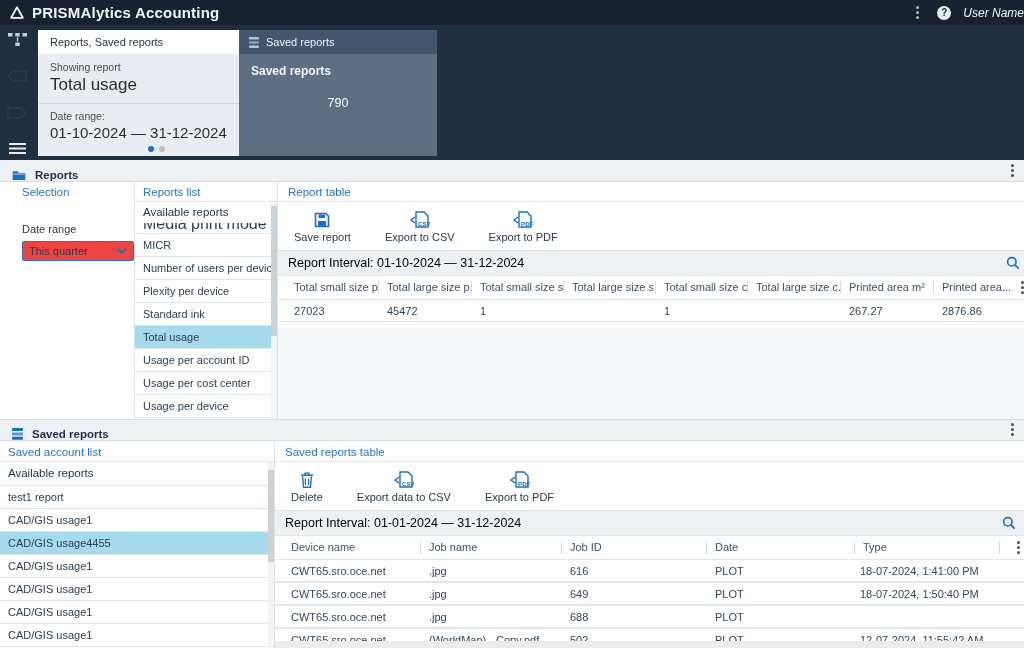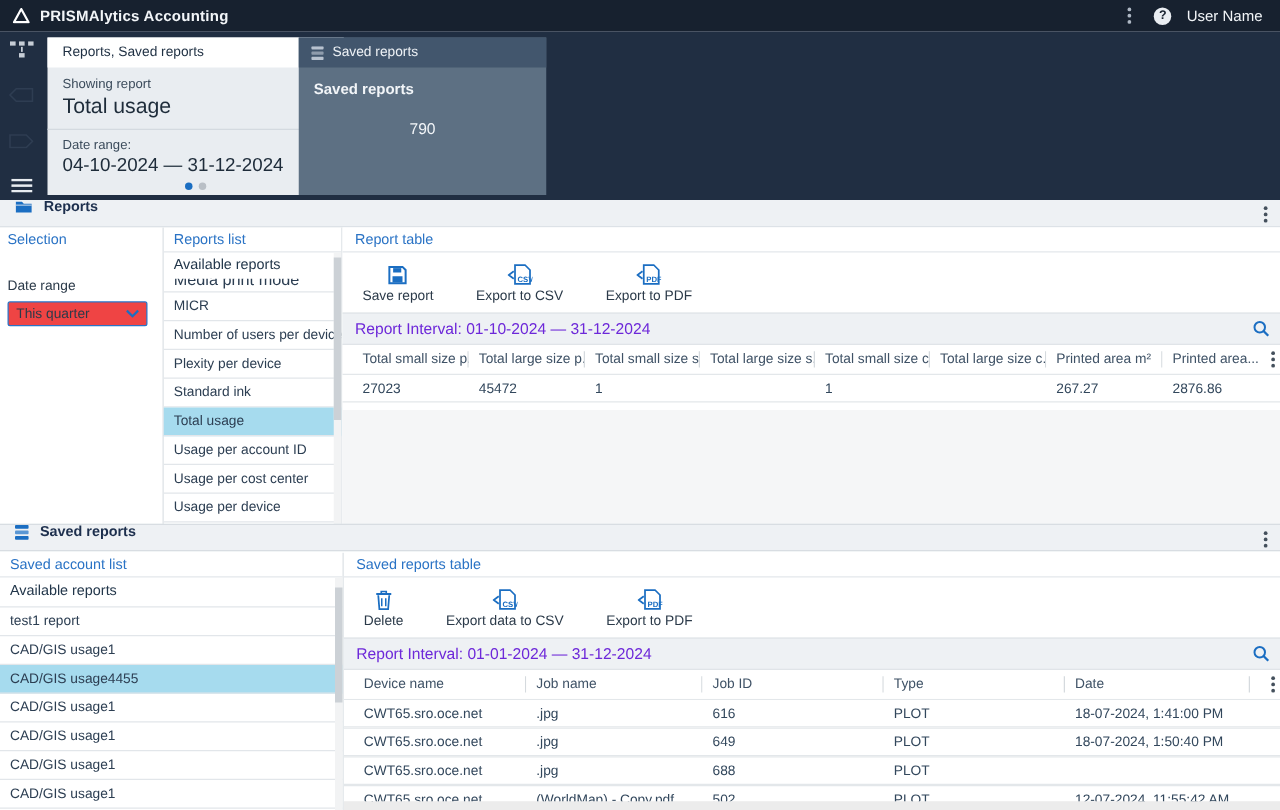--- a/index.html
+++ b/index.html
@@ -3,27 +3,27 @@
 <meta charset="utf-8">
 <style>
   * { box-sizing: border-box; margin: 0; padding: 0; }
   html,body { width:1024px; height:648px; }
   body { font-family:"Liberation Sans", sans-serif; background:#fff; overflow:hidden; }
   .app { position:relative; width:1024px; height:648px; background:#fff; }
 
   
   .topbar { position:absolute; top:0; left:0; width:1024px; height:25px; background:#17212f; display:flex; align-items:center; color:#f2f5f8; }
   .topbar .logo { margin-left:10px; display:flex; align-items:center; }
-  .topbar .apptitle { margin-left:8px; font-size:12px; font-weight:bold; letter-spacing:.2px; }
+  .topbar .apptitle { margin-left:8px; font-size:15px; font-weight:bold; letter-spacing:.2px; }
   .topbar .spacer { flex:1; }
   .kebab { width:12px; display:flex; flex-direction:column; align-items:center; justify-content:center; cursor:pointer; }
   .kebab i { width:3px; height:3px; border-radius:50%; background:currentColor; margin:1px 0; }
   .topbar .kebab { color:#aeb8c4; height:25px; margin-right:14px; }
   .helpicon { width:14px; height:14px; border-radius:50%; background:#e9edf2; color:#17212f; font-size:10px; font-weight:bold; display:flex; align-items:center; justify-content:center; margin-right:12px; cursor:pointer; }
-  .username { font-size:12px; margin-right:14px; cursor:pointer; }
+  .username { font-size:12px; cursor:pointer;font-style:italic; }
 
   
   .band { position:absolute; top:25px; left:0; width:1024px; height:135px; background:#202e42; }
   .sidebar { position:absolute; left:0; top:0; width:34px; height:135px; display:flex; flex-direction:column; align-items:center; }
   .sb-icon { width:34px; height:24px; display:flex; align-items:center; justify-content:center; cursor:pointer; }
   .sb-icon.i1 { margin-top:4px; }
   .sb-icon.i2 { margin-top:14px; }
   .sb-icon.i3 { margin-top:14px; }
   .sb-icon.i4 { margin-top:14px; }
 
@@ -38,54 +38,54 @@
   .dots { position:absolute; bottom:4px; left:0; right:0; display:flex; justify-content:center; gap:5px; }
   .dot { width:6px; height:6px; border-radius:50%; background:#b9bfc6; cursor:pointer; }
   .dot.active { background:#1b6ec2; }
   .card2 { left:239px; width:198px; background:#5d7083; }
   .card2 .chead { height:24px; background:#42566d; color:#eef2f6; font-size:11px; display:flex; align-items:center; gap:7px; padding-left:10px; }
   .card2 .cbody { padding:10px 12px; color:#f2f5f8; }
   .card2 .clabel { font-size:12px; font-weight:bold; }
   .card2 .ccount { font-size:12.5px; margin-top:18px;text-align:center; }
 
   
-  .section-header { position:absolute; left:0; width:1024px; height:22px; background:#eef1f4; border-bottom:1px solid #d8dde2; display:flex; align-items:flex-start; }
+  .section-header { position:absolute; left:0; width:1024px; height:22px; background:#eef1f4; border-bottom:1px solid #d8dde2; display:flex; align-items:flex-end; }
   .section-header .sicon { margin-left:12px; display:flex; }
   .section-header .stitle { margin-left:9px; font-size:11.5px; font-weight:bold; color:#1d2f4d; }
   .section-header .spacer { flex:1; }
   .section-header .kebab { color:#44505c; height:22px; margin-right:6px; }
 
   .panel-title { font-size:11.5px; color:#2a73c5; height:20px; line-height:20px; }
 
   
   .reports-body { position:absolute; top:182px; left:0; width:1024px; height:238px; background:#fff; display:flex; }
-  .sel-panel { width:145px; border-right:1px solid #dde2e6; padding:0 0 0 6px; }
+  .sel-panel { width:145px; border-right:1px solid #dde2e6; padding:0 0 0 22px; }
   .sel-field-label { font-size:11px; color:#2b3a49; margin-top:21px; }
   .select { margin-top:6px; width:112px; height:20px; border:1px solid #2a73c5; border-radius:2px; background:#ef4444; display:flex; align-items:center; cursor:pointer; }
   .select .val { flex:1; font-size:11px; color:#2b3a49; padding-left:6px; }
   .select .chev { margin-right:5px; display:flex; }
 
   .rlist-panel { width:143px; border-right:1px solid #dde2e6; position:relative; }
   .rlist-panel .panel-title { padding-left:8px; border-bottom:1px solid #e4e8ec; }
   .list-head { font-size:11.5px; color:#22364a; height:21px; line-height:21px; padding-left:8px; }
   .list-item { height:23px; line-height:22px; font-size:11px; color:#2c3e52; padding-left:8px; border-bottom:1px solid #e2e6ea; cursor:pointer; white-space:nowrap; overflow:hidden; }
   .list-item.selected { background:#a6dbee; }
   .cut-item { height:11px; overflow:hidden; border-bottom:1px solid #e2e6ea; }
-  .cut-item span { display:block; font-size:13px; color:#2c3e52; line-height:15px; padding-left:8px; margin-top:-7px; }
+  .cut-item span { display:block; font-size:16px; color:#2c3e52; line-height:15px; padding-left:8px; margin-top:-7px; }
   .vscroll { position:absolute; right:0; width:6px; background:#f2f3f4; }
   .vscroll .thumb { position:absolute; left:0; width:6px; background:#ccd1d6; cursor:pointer; }
 
   .rtable-panel { flex:1; position:relative; background:#fff; }
   .rtable-panel .panel-title, .stable-panel .panel-title { padding-left:10px; border-bottom:1px solid #e4e8ec; }
   .toolbar { display:flex; align-items:flex-start; padding:6px 0 0 6px; height:48px; }
   .tbtn { display:flex; flex-direction:column; align-items:center; padding:2px 10px; cursor:pointer; }
   .tbtn .ticon { height:18px; display:flex; align-items:flex-end; }
   .tbtn .tlabel { font-size:11px; color:#2b3a49; margin-top:3px; white-space:nowrap; }
   .interval-strip { height:26px; background:#eef1f4; border-top:1px solid #e0e4e8; border-bottom:1px solid #e0e4e8; display:flex; align-items:center; }
-  .interval-strip .itext { font-size:12.5px; color:#6d28d9; margin-left:10px; flex:1; }
+  .interval-strip .itext { font-size:12.5px; color:#000000; margin-left:10px; flex:1; }
   .interval-strip .mag { margin-right:8px; display:flex; cursor:pointer; }
 
   .thead { display:flex; height:23px; align-items:stretch; }
   .th { position:relative; font-size:11px; color:#3f5266; line-height:22px; padding-left:8px; white-space:nowrap; overflow:hidden; }
   .th::after { content:""; position:absolute; right:0; top:5px; width:1px; height:13px; background:#d5dade; }
   .th.noline::after { display:none; }
   .thead .kebab, .trow .rowkebab { color:#44505c; }
   .trow { display:flex; height:23px; border-top:1px solid #e3e7ea; border-bottom:1px solid #e3e7ea; background:#fff; }
   .td { font-size:11px; color:#32475c; line-height:22px; padding-left:8px; white-space:nowrap; overflow:hidden; }
   
@@ -156,21 +156,21 @@
       </span>
     </nav>
 
     <div class="card card1">
       <div class="chead">Reports, Saved reports</div>
       <div class="cbody">
         <div class="c-small">Showing report</div>
         <div class="c-big">Total usage</div>
         <hr class="c-div">
         <div class="c-small">Date range:</div>
-        <div class="c-big2">04-10-2024 — 31-12-2024</div>
+        <div class="c-big2">01-10-2024 — 31-12-2024</div>
         <div class="dots">
           <span class="dot active"></span>
           <span class="dot"></span>
         </div>
       </div>
     </div>
 
     <div class="card card2">
       <div class="chead">
         <svg width="10" height="11" viewBox="0 0 10 11">
@@ -395,22 +395,22 @@
               <path d="M9 9 l3.6 3.6" stroke="#1b6ec2" stroke-width="1.8"></path>
             </svg>
         </span>
       </div>
 
       <div class="thead">
         <span class="rt-pad"></span>
         <span class="th sc0">Device name</span>
         <span class="th sc1">Job name</span>
         <span class="th sc2">Job ID</span>
+        <span class="th sc4">Date</span>
         <span class="th sc3">Type</span>
-        <span class="th sc4">Date</span>
         <span class="th sc5 noline">Fo</span>
         <span class="kebab">
             <i></i>
             <i></i>
             <i></i>
           </span>
       </div>
 
       <div class="srows-clip">
         <div class="trow">

